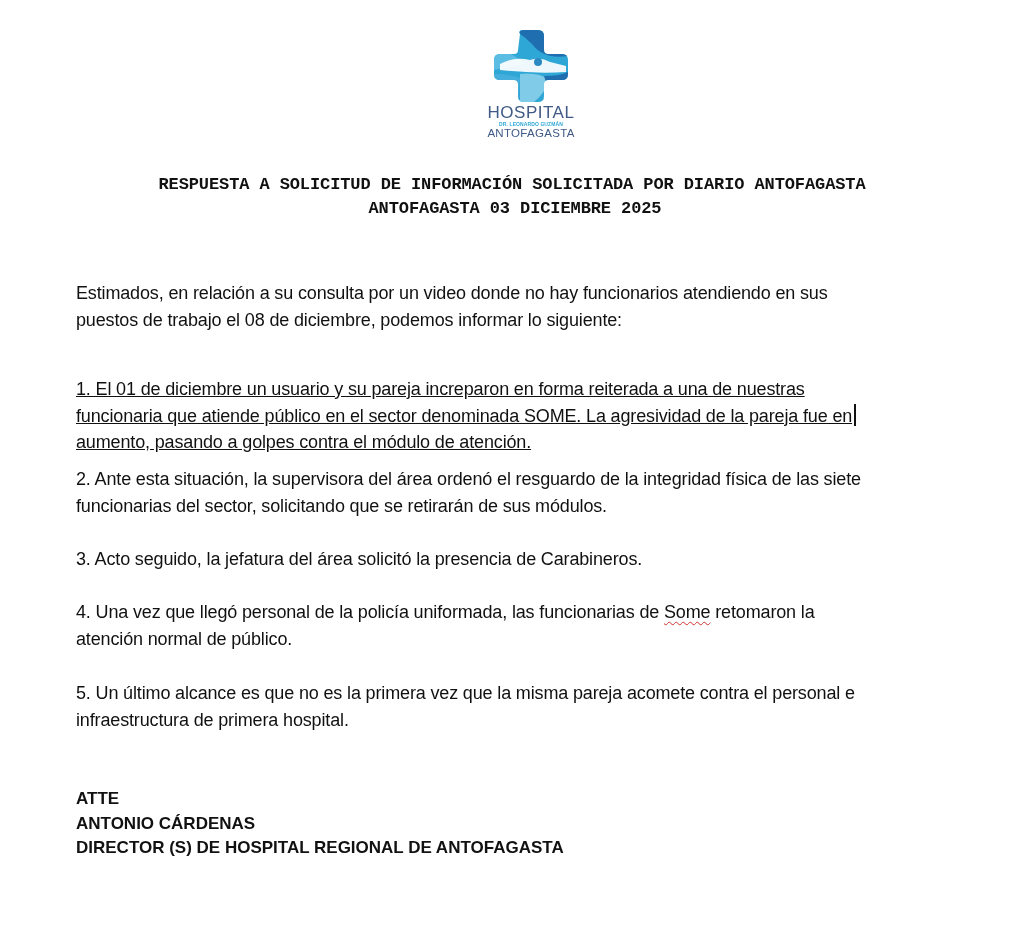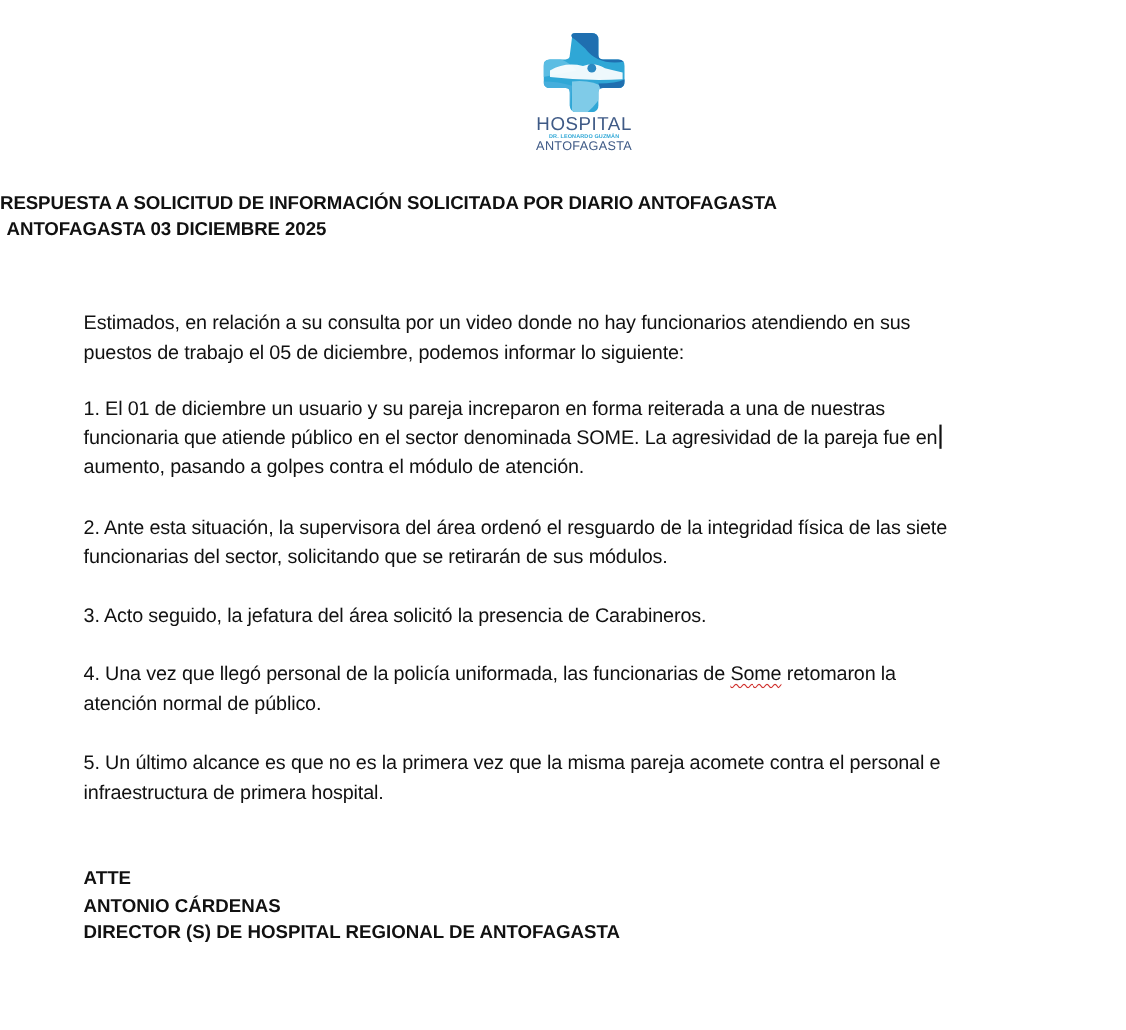--- a/index.html
+++ b/index.html
@@ -50,41 +50,42 @@
     .logo-line3 {
       font-size: 11.5px;
       color: #3f5a86;
       line-height: 12px;
       letter-spacing: 0.3px;
     }
     .title {
       position: absolute;
       left: 0;
       width: 1024px;
-      text-align: left;
+      text-align: center;
       font-weight: bold;
       font-size: 17px;
       line-height: 24px;
       top: 173px;
       letter-spacing: -0.1px;
+      font-family: Liberation Mono, monospace;
     }
     .title .t2 {
       display: block;
       padding-left: 6px;
     }
     .body-text {
       position: absolute;
       left: 76px;
       width: 900px;
       font-size: 18px;
       line-height: 26.5px;
       letter-spacing: -0.15px;
     }
     .p-intro { top: 280px; }
-    .p1 { top: 358px; }
+    .p1 { top: 376px; text-decoration: underline; }
     .p2 { top: 466px; }
     .p3 { top: 546px; }
     .p4 { top: 599px; }
     .p5 { top: 680px; }
     .line { display: block; white-space: nowrap; }
     .cursor {
       display: inline-block;
       width: 1.5px;
       height: 22px;
       background: #111;
@@ -133,21 +134,21 @@
     <div class="logo-line3">ANTOFAGASTA</div>
   </div>
 
   <div class="title">
     <span class="line">RESPUESTA A SOLICITUD DE INFORMACIÓN SOLICITADA POR  DIARIO ANTOFAGASTA</span>
     <span class="line t2">ANTOFAGASTA 03 DICIEMBRE 2025</span>
   </div>
 
   <div class="body-text p-intro">
     <span class="line">Estimados, en relación a su consulta por un video donde no hay funcionarios atendiendo en sus</span>
-    <span class="line">puestos de trabajo el 05 de diciembre, podemos informar lo siguiente:</span>
+    <span class="line">puestos de trabajo el 08 de diciembre, podemos informar lo siguiente:</span>
   </div>
 
   <div class="body-text p1">
     <span class="line">1. El 01 de diciembre un usuario y su pareja increparon en forma reiterada a una de nuestras</span>
     <span class="line"><span>funcionaria que atiende público en el sector denominada  SOME. La agresividad de la pareja fue en</span><span class="cursor"></span></span>
     <span class="line">aumento, pasando a  golpes contra el módulo de atención.</span>
   </div>
 
   <div class="body-text p2">
     <span class="line">2. Ante esta situación, la supervisora del área ordenó el resguardo de la integridad física de las siete</span>

